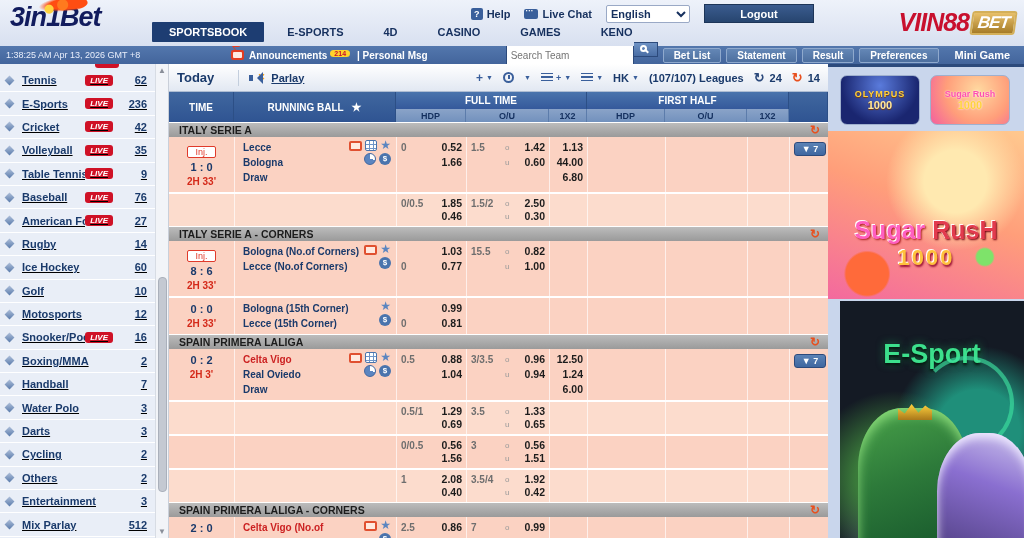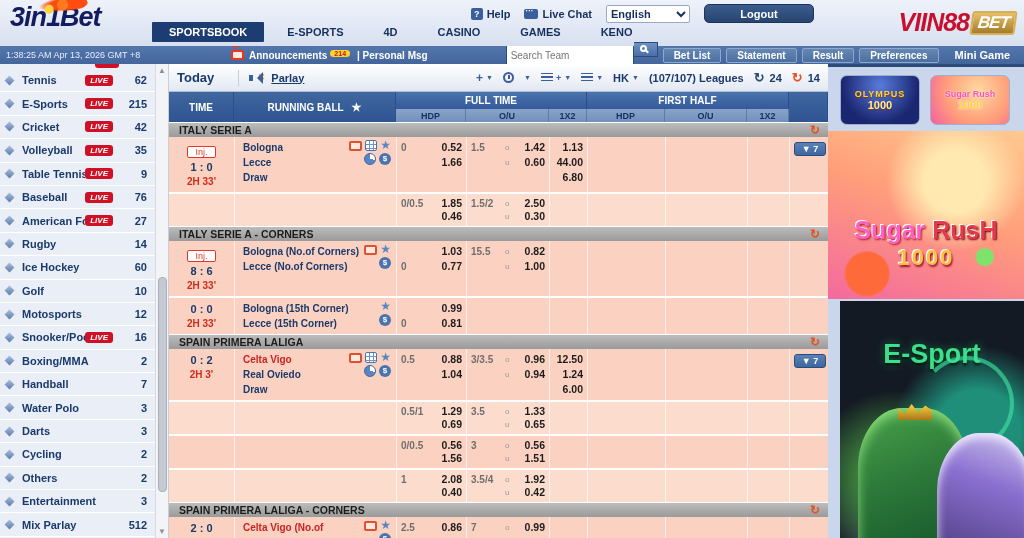--- a/index.html
+++ b/index.html
@@ -15,21 +15,21 @@
     border-radius:50%; transform:rotate(-8deg); }
   .nav { position:absolute; left:152px; bottom:4px; display:flex; align-items:center; gap:6px; }
   .nav-item { font-size:11px; font-weight:bold; color:#16305e; padding:4px 17px; cursor:pointer; white-space:nowrap; }
   .nav-item.active { background:#1d3d72; color:#fff; border-radius:1px; }
   .util { position:absolute; right:210px; top:4px; display:flex; align-items:center; gap:14px; }
   .util-link { display:flex; align-items:center; gap:4px; font-size:11px; font-weight:bold; color:#16305e; cursor:pointer; }
   .ic-help { width:12px; height:12px; background:#3a5f9b; color:#fff; border-radius:2px; font-size:9px; font-weight:bold; text-align:center; line-height:12px; }
   .ic-chat { width:14px; height:10px; background:#3a5f9b; border-radius:2px; position:relative; }
   .ic-chat::after { content:"···"; position:absolute; top:-3px; left:1px; color:#fff; font-size:8px; letter-spacing:0; }
   select.lang { width:84px; height:18px; font-size:11px; font-weight:bold; color:#16305e; border:1px solid #9aa9c6; background:#fff; border-radius:2px; }
-  .logout-btn { width:110px; height:19px; background:linear-gradient(180deg,#3b5c8f,#27456f); border:1px solid #1d3558; border-radius:5px; color:#fff; font-size:11px; font-weight:bold; text-align:center; line-height:18px; cursor:pointer; }
+  .logout-btn { width:110px; height:19px; background:linear-gradient(180deg,#3b5c8f,#27456f); border:1px solid #1d3558; border-radius:0; color:#fff; font-size:11px; font-weight:bold; text-align:center; line-height:18px; cursor:pointer; }
   .brand2 { position:absolute; right:8px; top:8px; font-style:italic; font-weight:bold; font-size:25px; color:#c8102e; letter-spacing:-1px; display:flex; align-items:center; }
   .brand2 .bet { font-size:17px; color:#fff; background:linear-gradient(180deg,#e8c06a,#a67c28); border:2px solid #d4b05a; border-radius:3px; padding:0 5px; margin-left:2px; transform:skewX(-8deg); }
 
   
   .sub { height:18px; background:linear-gradient(180deg,#5377ad,#43659c); display:flex; align-items:center; color:#fff; font-size:10px; padding:0 6px; }
   .sub .time-txt { font-size:9px; color:#e8eefb; width:165px; }
   .ic-tv { width:13px; height:10px; background:#e33c22; border-radius:2px; position:relative; display:inline-block; margin:0 5px 0 60px; }
   .ic-tv::before { content:""; position:absolute; inset:2px 2px 2px 2px; background:#ffe9e2; border-radius:1px; }
   .ic-tv::after { content:""; position:absolute; top:-4px; left:3px; width:6px; height:4px; border-top:1px solid #e33c22; border-left:1px solid #e33c22; transform:skewX(35deg); }
   .ann { font-weight:bold; cursor:pointer; }
@@ -43,21 +43,21 @@
   .sub-btn { height:15px; background:linear-gradient(180deg,#66x,#50739f); background:linear-gradient(180deg,#6487b6,#4d6f9f); border:1px solid #8fa9cd; border-radius:2px; color:#fff; font-size:10px; font-weight:bold; padding:0 10px; margin-left:5px; line-height:13px; cursor:pointer; }
   .mini-game { font-weight:bold; font-size:11px; margin-left:16px; }
 
   
   .body { display:flex; height:474px; }
 
   
   .sidebar { width:155px; background:#e9eef7; overflow:hidden; position:relative; }
   .clip-badge { position:absolute; top:0; left:95px; width:24px; height:4px; background:#cf1126; border-radius:0 0 3px 3px; }
   .side-list { margin-top:5px; }
-  .side-item { height:23.4px; display:flex; align-items:center; padding:0 8px 0 6px; border-bottom:1px solid #fff; cursor:pointer; }
+  .side-item { height:23.4px; display:flex; align-items:center; padding:0 8px 0 6px; border-bottom:1px solid #fff; cursor:pointer;text-decoration:underline; }
   .diamond { width:7px; height:7px; background:linear-gradient(135deg,#aebfda,#5a7bab); transform:rotate(45deg); margin-right:9px; flex:none; }
   .side-label { flex:1; font-size:11px; font-weight:bold; color:#1a3a6b; white-space:nowrap; overflow:hidden; }
   .live-badge { background:#cf1126; color:#fff; font-size:8px; font-weight:bold; font-style:italic; border-radius:3px; padding:1px 5px; margin-right:8px; }
   .side-count { width:26px; text-align:right; font-size:11px; font-weight:bold; color:#1a3a6b; }
 
   
   .vscroll { width:14px; background:#f2f4f8; border-left:1px solid #d7dce4; border-right:1px solid #c9cfd9; position:relative; }
   .vs-arrow { position:absolute; left:0; width:100%; text-align:center; font-size:8px; color:#8a8f99; cursor:pointer; }
   .vs-up { top:2px; } .vs-down { bottom:2px; }
   .vs-thumb { position:absolute; left:2px; width:9px; top:45%; height:215px; background:#c4c9d2; border:1px solid #aab0bb; border-radius:4px; cursor:grab; }
@@ -231,21 +231,21 @@
         <div class="side-item">
           <div class="diamond"></div>
           <div class="side-label">Tennis</div>
           <div class="live-badge">LIVE</div>
           <div class="side-count">62</div>
         </div>
         <div class="side-item">
           <div class="diamond"></div>
           <div class="side-label">E-Sports</div>
           <div class="live-badge">LIVE</div>
-          <div class="side-count">215</div>
+          <div class="side-count">236</div>
         </div>
         <div class="side-item">
           <div class="diamond"></div>
           <div class="side-label">Cricket</div>
           <div class="live-badge">LIVE</div>
           <div class="side-count">42</div>
         </div>
         <div class="side-item">
           <div class="diamond"></div>
           <div class="side-label">Volleyball</div>
@@ -410,22 +410,22 @@
 
     <div class="sections" id="sections">
         <div class="sec-hdr">
           <div class="sec-title">ITALY SERIE A</div>
           <div class="sec-refresh">↻</div>
         </div>
         <div class="match">
           <div class="blk">
             <div class="c c-time"><div class="inj">Inj.</div><div class="score">1 : 0</div><div class="clock">2H 33'</div></div>
             <div class="c c-teams">
+              <div class="tm ">Lecce</div>
               <div class="tm ">Bologna</div>
-              <div class="tm ">Lecce</div>
               <div class="tm ">Draw</div>
               <div class="t-icons">
                 <div class="irow">
                   <div class="ic-tv2"></div>
                   <div class="ic-grid"></div>
                   <div class="ic-star">★</div>
                 </div>
                 <div class="irow">
                   <div class="ic-pie"></div>
                   <div class="ic-dollar">$</div>

